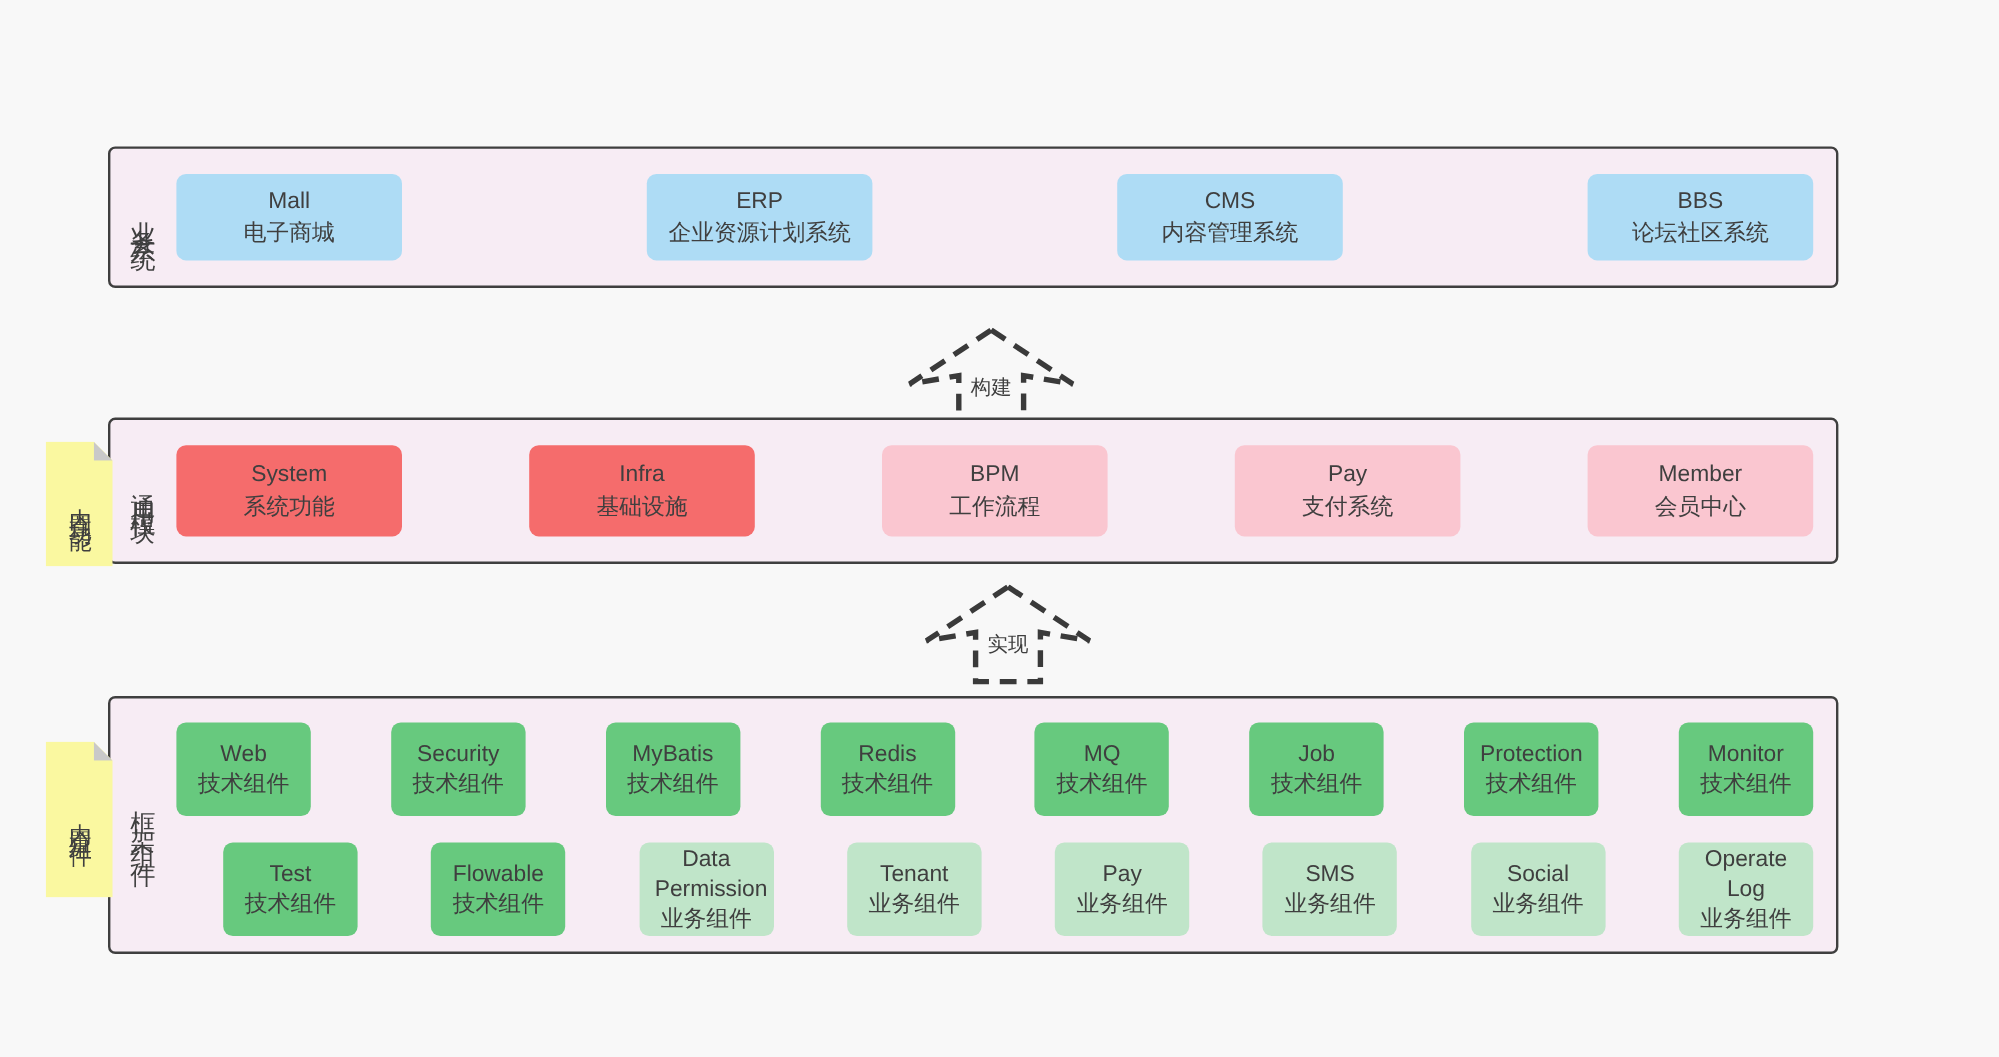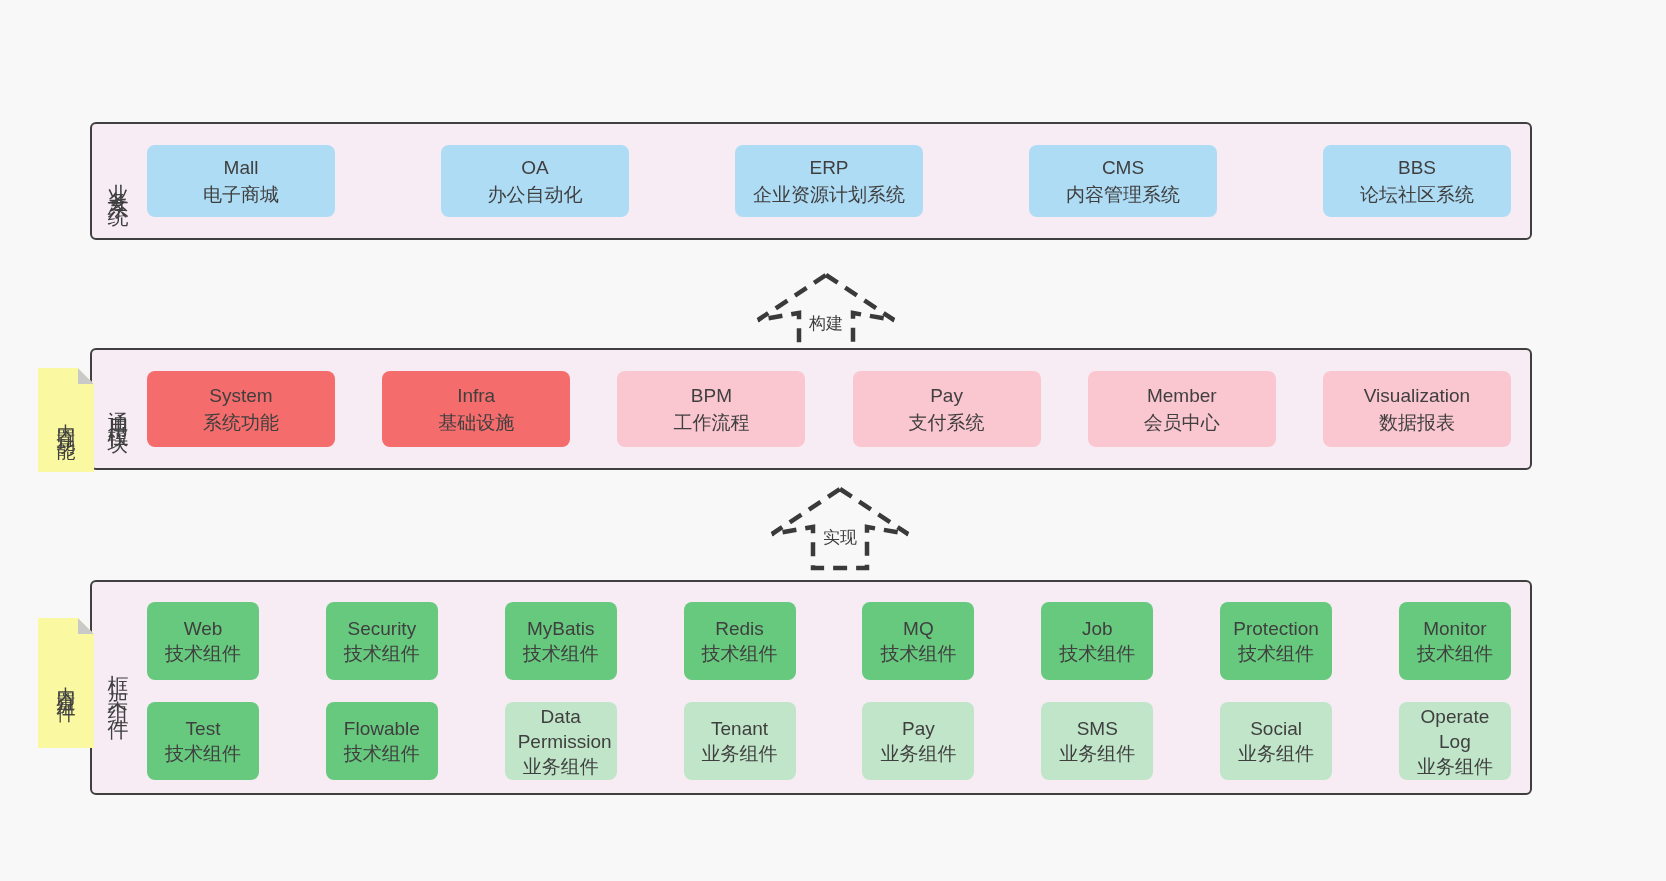--- a/index.html
+++ b/index.html
@@ -51,21 +51,21 @@
     justify-content: space-between;
   }
   .box-row {
     position: absolute;
     left: 55px;
     right: 19px;
     display: flex;
     justify-content: space-between;
   }
   #components-row-1 { top: 20px; }
-  #components-row-2 { top: 120px; }
+  #components-row-2 { top: 120px; margin-left: 39px; }
 
   .box {
     width: 188px;
     height: 72px;
     border-radius: 8px;
     display: flex;
     flex-direction: column;
     justify-content: center;
     align-items: flex-start;
     text-align: center;
@@ -143,24 +143,20 @@
 <body>
 
 <div class="layer" id="layer-business">
   <div class="layer-label">业务系统</div>
   <div class="boxes">
     <div class="box v-blue">
       <span class="box-name">Mall</span>
       <span class="box-desc">电子商城</span>
     </div>
     <div class="box v-blue">
-      <span class="box-name">OA</span>
-      <span class="box-desc">办公自动化</span>
-    </div>
-    <div class="box v-blue">
       <span class="box-name">ERP</span>
       <span class="box-desc">企业资源计划系统</span>
     </div>
     <div class="box v-blue">
       <span class="box-name">CMS</span>
       <span class="box-desc">内容管理系统</span>
     </div>
     <div class="box v-blue">
       <span class="box-name">BBS</span>
       <span class="box-desc">论坛社区系统</span>
@@ -195,24 +191,20 @@
       <span class="box-desc">工作流程</span>
     </div>
     <div class="box v-pink">
       <span class="box-name">Pay</span>
       <span class="box-desc">支付系统</span>
     </div>
     <div class="box v-pink">
       <span class="box-name">Member</span>
       <span class="box-desc">会员中心</span>
     </div>
-    <div class="box v-pink">
-      <span class="box-name">Visualization</span>
-      <span class="box-desc">数据报表</span>
-    </div>
   </div>
 </div>
 
 <div class="arrow" id="arrow-implement">
   <svg viewBox="0 0 140 84">
     <polygon points="70,2 138,47 97,40 97,81 43,81 43,40 2,47"></polygon>
   </svg>
   <span class="arrow-label">实现</span>
 </div>
 

